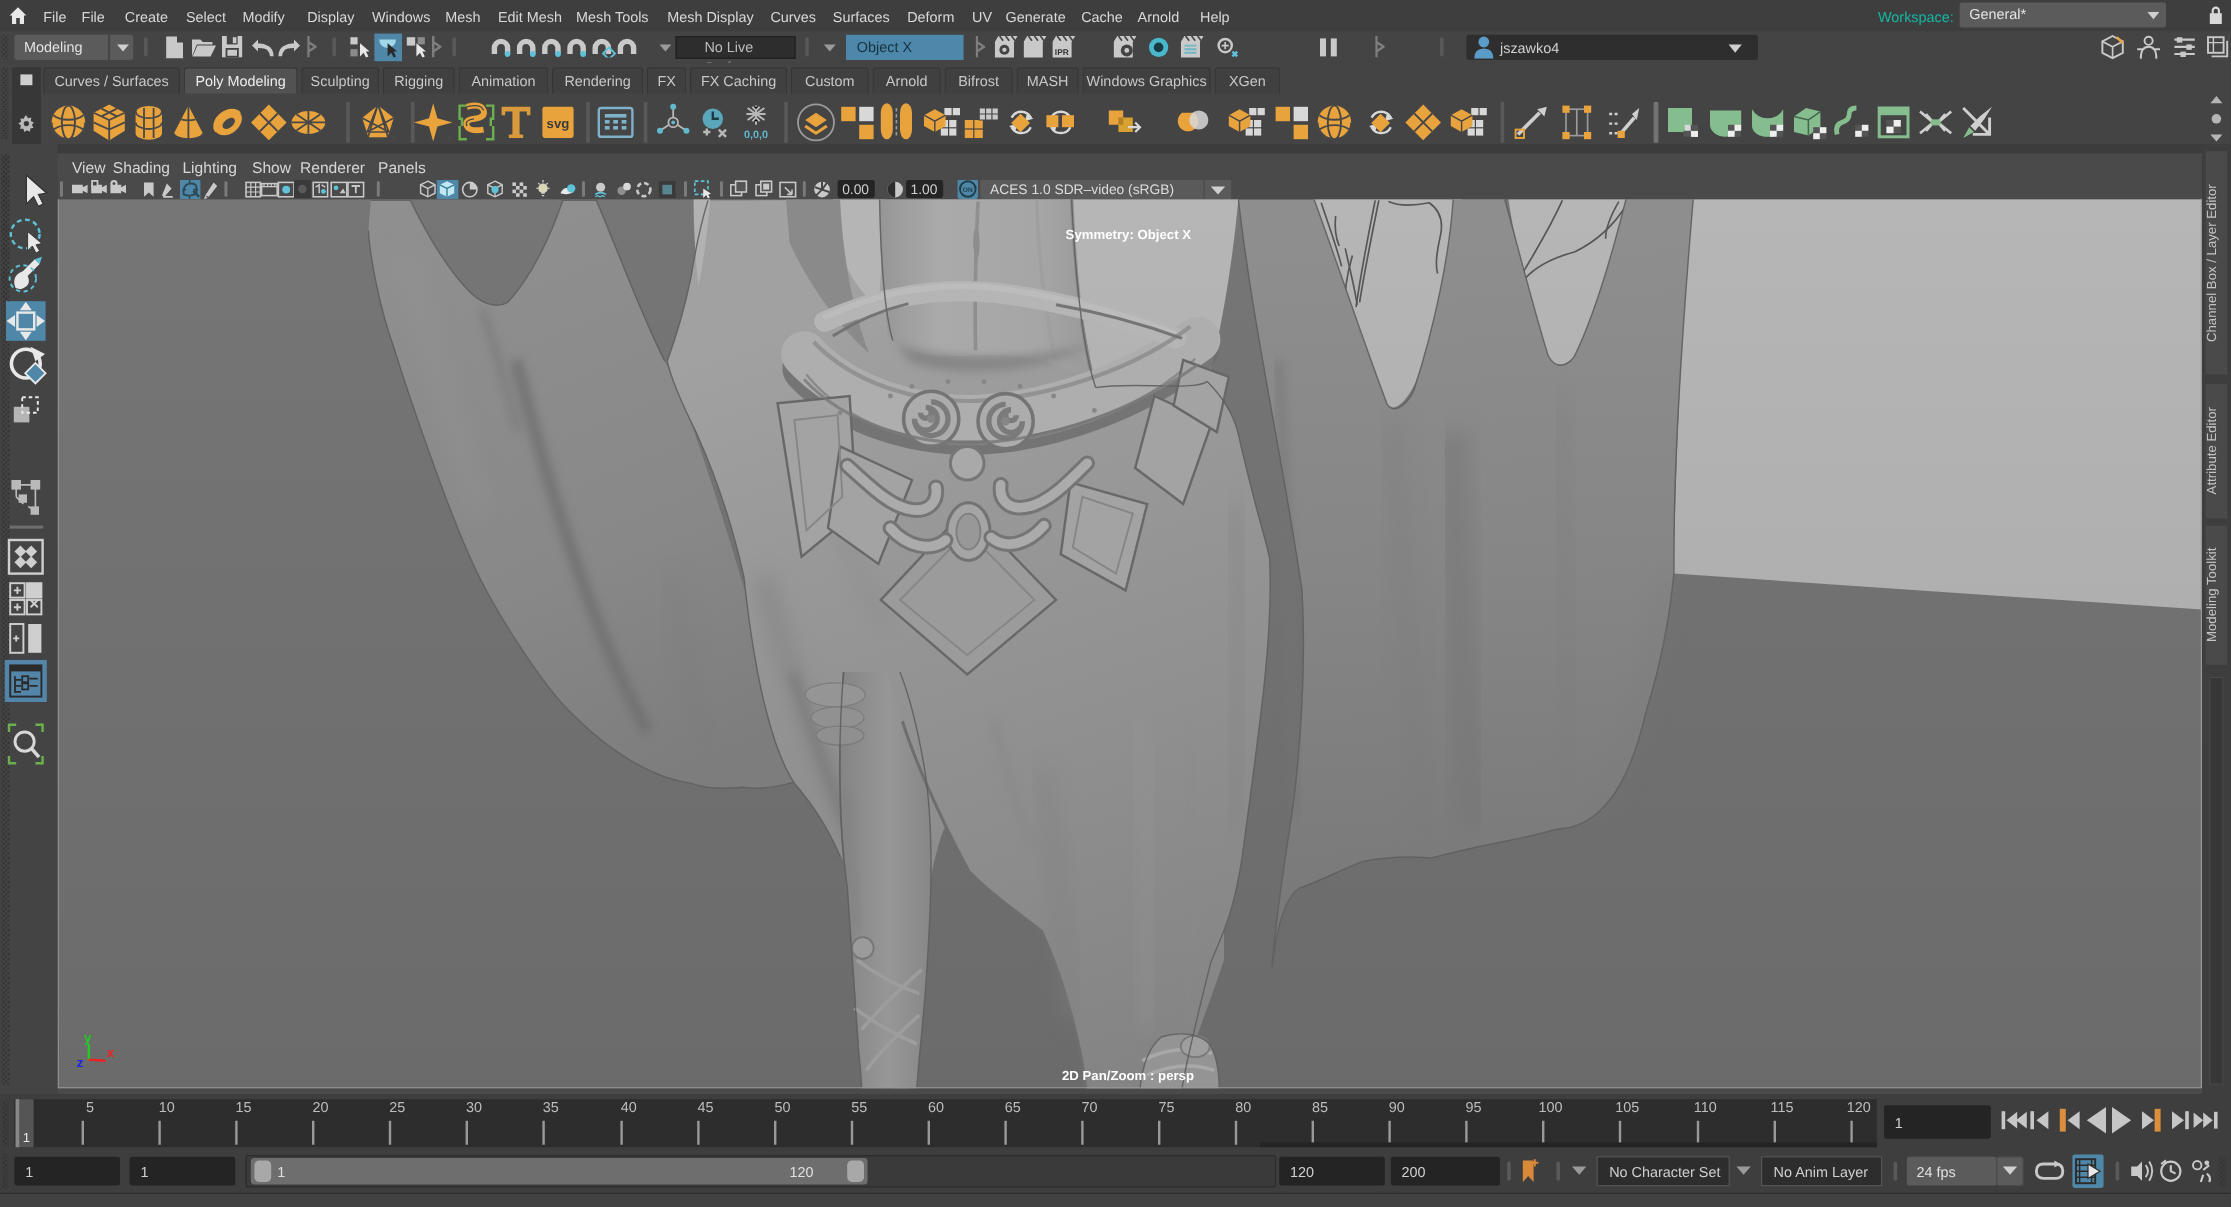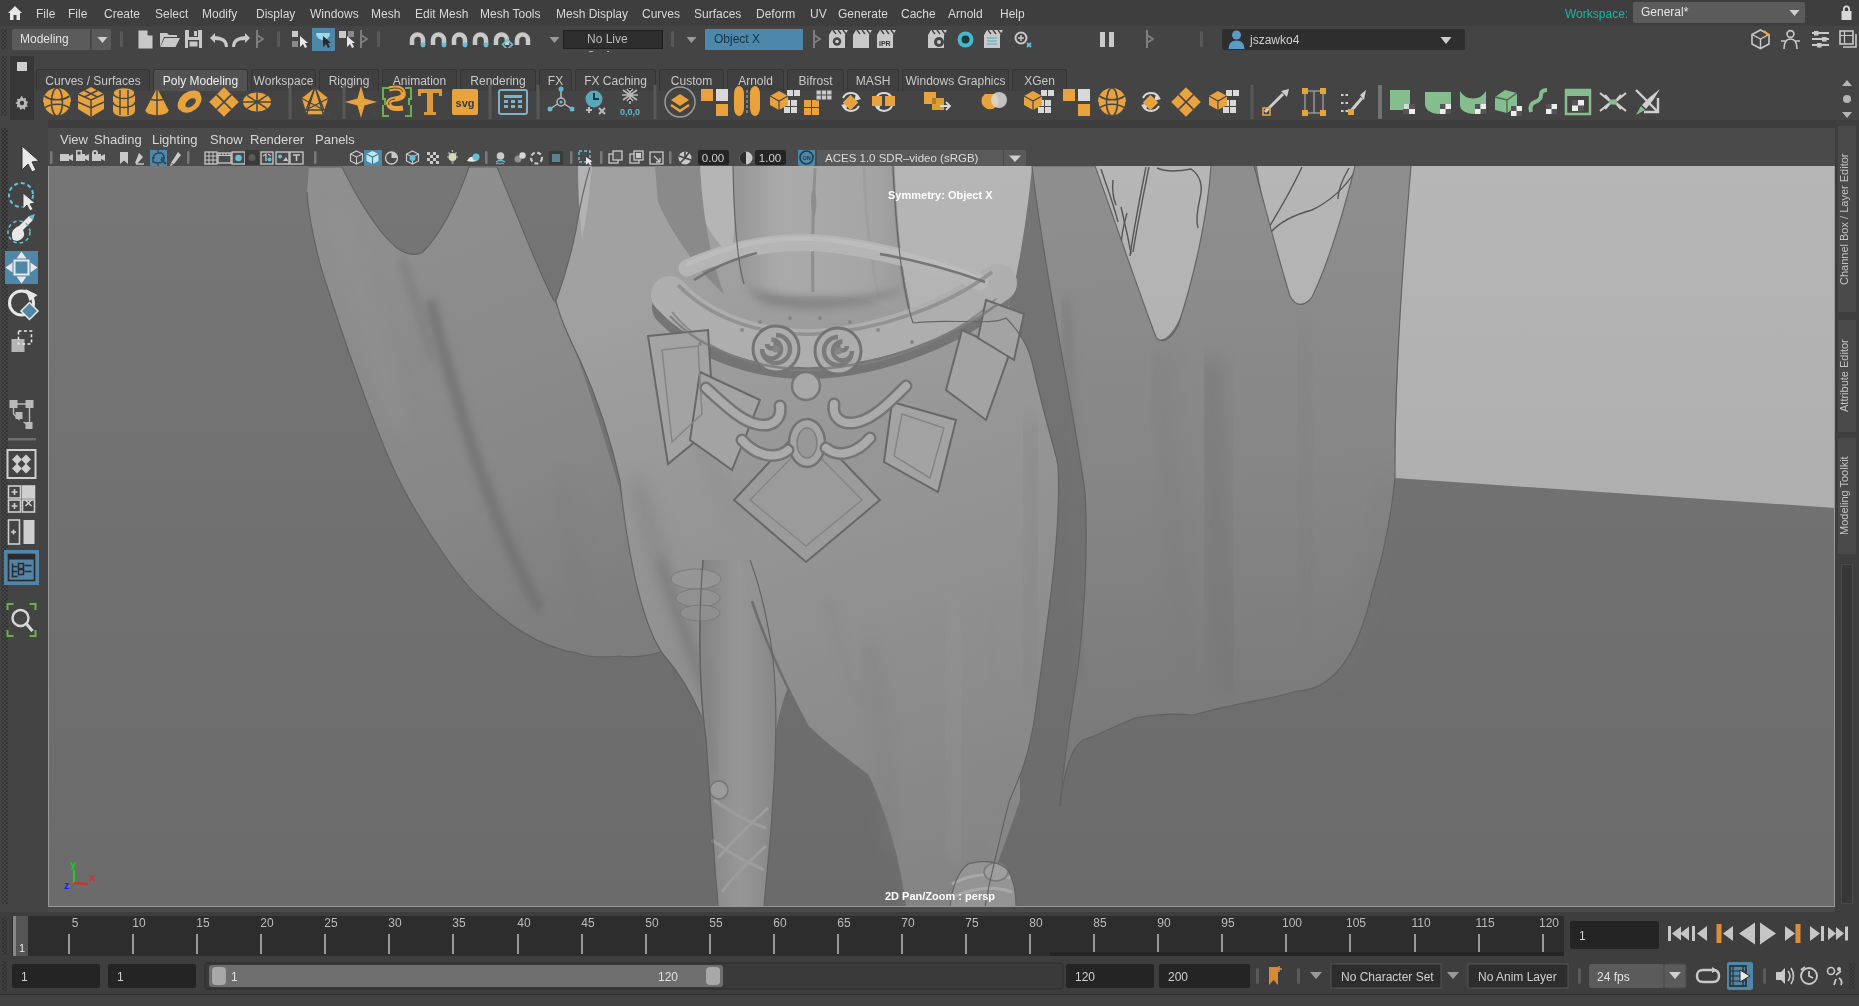--- a/index.html
+++ b/index.html
@@ -12,21 +12,21 @@
   color:#d8d8d8; font-size:12px; }
 #menubar .mi { position:absolute; top:7px; white-space:nowrap; }
 
 #toolbar2 { left:0; top:26px; width:1859px; height:26px; background:#444444; }
 .sep { position:absolute; width:3px; height:16px; top:5px; background:#595959; border-radius:2px; }
 .fld { position:absolute; top:4px; height:19px; background:#2d2d2d; border:1px solid #1f1f1f;
   color:#bcbcbc; font-size:12px; line-height:17px; padding-left:23px; }
 
 #shelf { left:0; top:52px; width:1859px; height:68px; background:#444444; }
 #shelftabs { position:absolute; left:36px; top:4px; height:22px; }
-.tab { position:absolute; top:13px; height:22px; background:#404040; color:#c8c8c8;
+.tab { position:absolute; top:0; height:22px; background:#404040; color:#c8c8c8;
   font-size:12px; text-align:center; line-height:22px; border:1px solid #353535;
   border-bottom:none; border-radius:3px 3px 0 0; }
 .tab.active { background:#525252; color:#eeeeee; }
 
 #toolbox { left:0; top:120px; width:48px; height:792px; background:#444444; }
 
 #vp { left:48px; top:120px; width:1787px; height:792px; background:#4a4a4a; }
 #vpmenu { position:absolute; left:0; top:8px; width:1787px; height:22px; background:#4a4a4a;
   color:#d6d6d6; font-size:13px; }
 #vpmenu span { position:absolute; top:4px; }
@@ -241,21 +241,21 @@
     <div class="abs" style="left:10px;top:4px;width:24px;height:64px;background:#373737">
       <div class="abs" style="left:7px;top:6px;width:10px;height:9px;background:#cfcfcf"></div>
       <svg class="abs" style="left:5px;top:40px" width="14" height="14" viewBox="0 0 14 14">
           <path d="M7 0 L8.3 2.5 L11 2 L10.7 4.8 L13.2 6 L11.5 8.2 L13 10.5 L10.3 11 L10 13.7 L7.5 12.5 L5.3 14 L4.5 11.3 L1.7 11.2 L2.5 8.6 L0.3 7 L2.6 5.4 L2 2.7 L4.7 3 L6 0.5 Z" fill="#b9b9b9"></path>
           <circle cx="7" cy="7" r="2.2" fill="#373737"></circle>
         </svg>
     </div>
     <div id="shelftabs">
       <div class="tab" style="left:0px;width:114px">Curves / Surfaces</div>
       <div class="tab active" style="left:117px;width:95px">Poly Modeling</div>
-      <div class="tab" style="left:215px;width:65px">Workspace</div>
+      <div class="tab" style="left:215px;width:65px">Sculpting</div>
       <div class="tab" style="left:283px;width:60px">Rigging</div>
       <div class="tab" style="left:346px;width:75px">Animation</div>
       <div class="tab" style="left:424px;width:76px">Rendering</div>
       <div class="tab" style="left:503px;width:33px">FX</div>
       <div class="tab" style="left:539px;width:81px">FX Caching</div>
       <div class="tab" style="left:623px;width:65px">Custom</div>
       <div class="tab" style="left:691px;width:57px">Arnold</div>
       <div class="tab" style="left:751px;width:57px">Bifrost</div>
       <div class="tab" style="left:811px;width:52px">MASH</div>
       <div class="tab" style="left:866px;width:107px">Windows Graphics</div>

